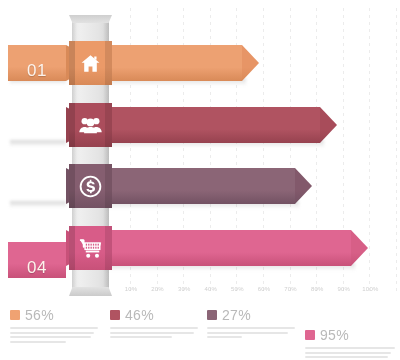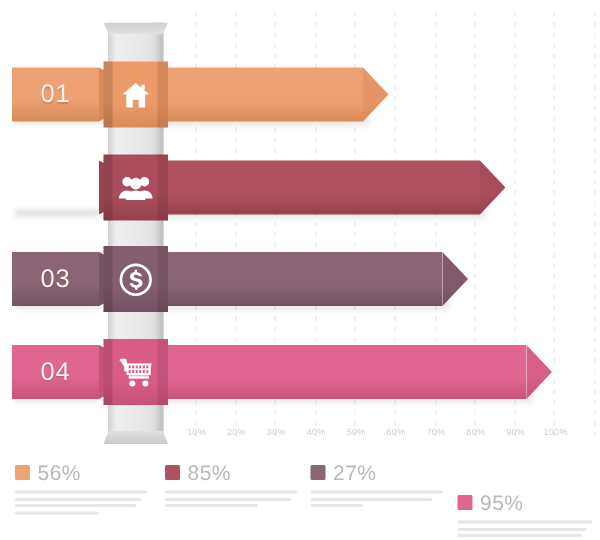--- a/index.html
+++ b/index.html
@@ -45,21 +45,21 @@
     background:linear-gradient(to left,rgba(140,140,140,.34),rgba(140,140,140,0));
   }
 
   
   .row{position:absolute;left:0;height:44px;width:400px;}
 
   
   .numtab{position:absolute;left:8px;top:4px;height:36px;width:66px;}
   .numtab .body{
     position:absolute;left:0;top:0;width:58px;height:36px;
-    display:flex;align-items:center;justify-content:center;
+    display:flex;align-items:flex-end;justify-content:center;
   }
   .numtab .num{
     color:#fdf3ec;font-size:17px;letter-spacing:.5px;
     font-family:"Liberation Sans", sans-serif;
     text-shadow:0 1px 1px rgba(0,0,0,.18);
   }
   .numtab .bevel{
     position:absolute;left:58px;top:0;width:9px;height:36px;
     clip-path:polygon(0% 0%,100% 13%,100% 87%,0% 100%);
   }
@@ -203,23 +203,20 @@
         </div>
       </div>
       <div class="row" style="top: 164px;">
         <div class="bar" style="left:105px;width:207px;">
           <div class="barshadow" style="width:194px;"></div>
           <div class="shaft" style="width:190px;background:linear-gradient(to bottom,#8b6576 0%,#8b6576 62%,#735263 100%);"></div>
           <div class="tip" style="left:190px;background:linear-gradient(to bottom,#82596b 0%,#82596b 62%,#735263 100%);clip-path:polygon(0% 0%,100% 50%,0% 100%);"></div>
         </div>
         <div class="numtab">
           <div class="drop"></div>
-          <div class="body" style="background:linear-gradient(to bottom,#8b6576 0%,#8b6576 60%,#735263 100%);">
-            <span class="num">03</span>
-          </div>
           <div class="bevel" style="background:#735263;"></div>
         </div>
         <div class="icontile">
           <div class="tilebg">
             <div class="main" style="background:linear-gradient(to bottom,#855e70 0%,#855e70 60%,#735263 100%);"></div>
             <div class="lshade"></div>
             <div class="rshade"></div>
           </div>
           <span>
             <svg width="23" height="23" viewBox="0 0 24 24">
@@ -230,21 +227,21 @@
         </div>
       </div>
       <div class="row" style="top: 226px;">
         <div class="bar" style="left:105px;width:263px;">
           <div class="barshadow" style="width:250px;"></div>
           <div class="shaft" style="width:246px;background:linear-gradient(to bottom,#df6691 0%,#df6691 62%,#c85179 100%);"></div>
           <div class="tip" style="left:246px;background:linear-gradient(to bottom,#d75f87 0%,#d75f87 62%,#c85179 100%);clip-path:polygon(0% 0%,100% 50%,0% 100%);"></div>
         </div>
         <div class="numtab">
           <div class="drop"></div>
-          <div class="body" style="background:linear-gradient(to bottom,#df6691 0%,#df6691 60%,#c85179 100%);">
+          <div class="body" style="background:linear-gradient(to bottom,#df6691 0%,#df6691 60%,#c85179 100%);margin-top:12px;">
             <span class="num">04</span>
           </div>
           <div class="bevel" style="background:#c85179;"></div>
         </div>
         <div class="icontile">
           <div class="tilebg">
             <div class="main" style="background:linear-gradient(to bottom,#d85c88 0%,#d85c88 60%,#c85179 100%);"></div>
             <div class="lshade"></div>
             <div class="rshade"></div>
           </div>
@@ -297,21 +294,21 @@
         <div class="legbody">
           <div class="legline" style="width:100%;"></div>
           <div class="legline" style="width:96%;"></div>
           <div class="legline" style="width:92%;"></div>
           <div class="legline" style="width:64%;"></div>
         </div>
       </div>
       <div class="legitem" style="left: 110px; width: 88px;">
         <div class="legtop">
           <span class="swatch" style="background:#b05361;"></span>
-          <span class="legpct">85%</span>
+          <span class="legpct">46%</span>
         </div>
         <div class="legbody">
           <div class="legline" style="width:100%;"></div>
           <div class="legline" style="width:95%;"></div>
           <div class="legline" style="width:70%;"></div>
         </div>
       </div>
       <div class="legitem" style="left: 207px; width: 88px;">
         <div class="legtop">
           <span class="swatch" style="background:#8b6576;"></span>

